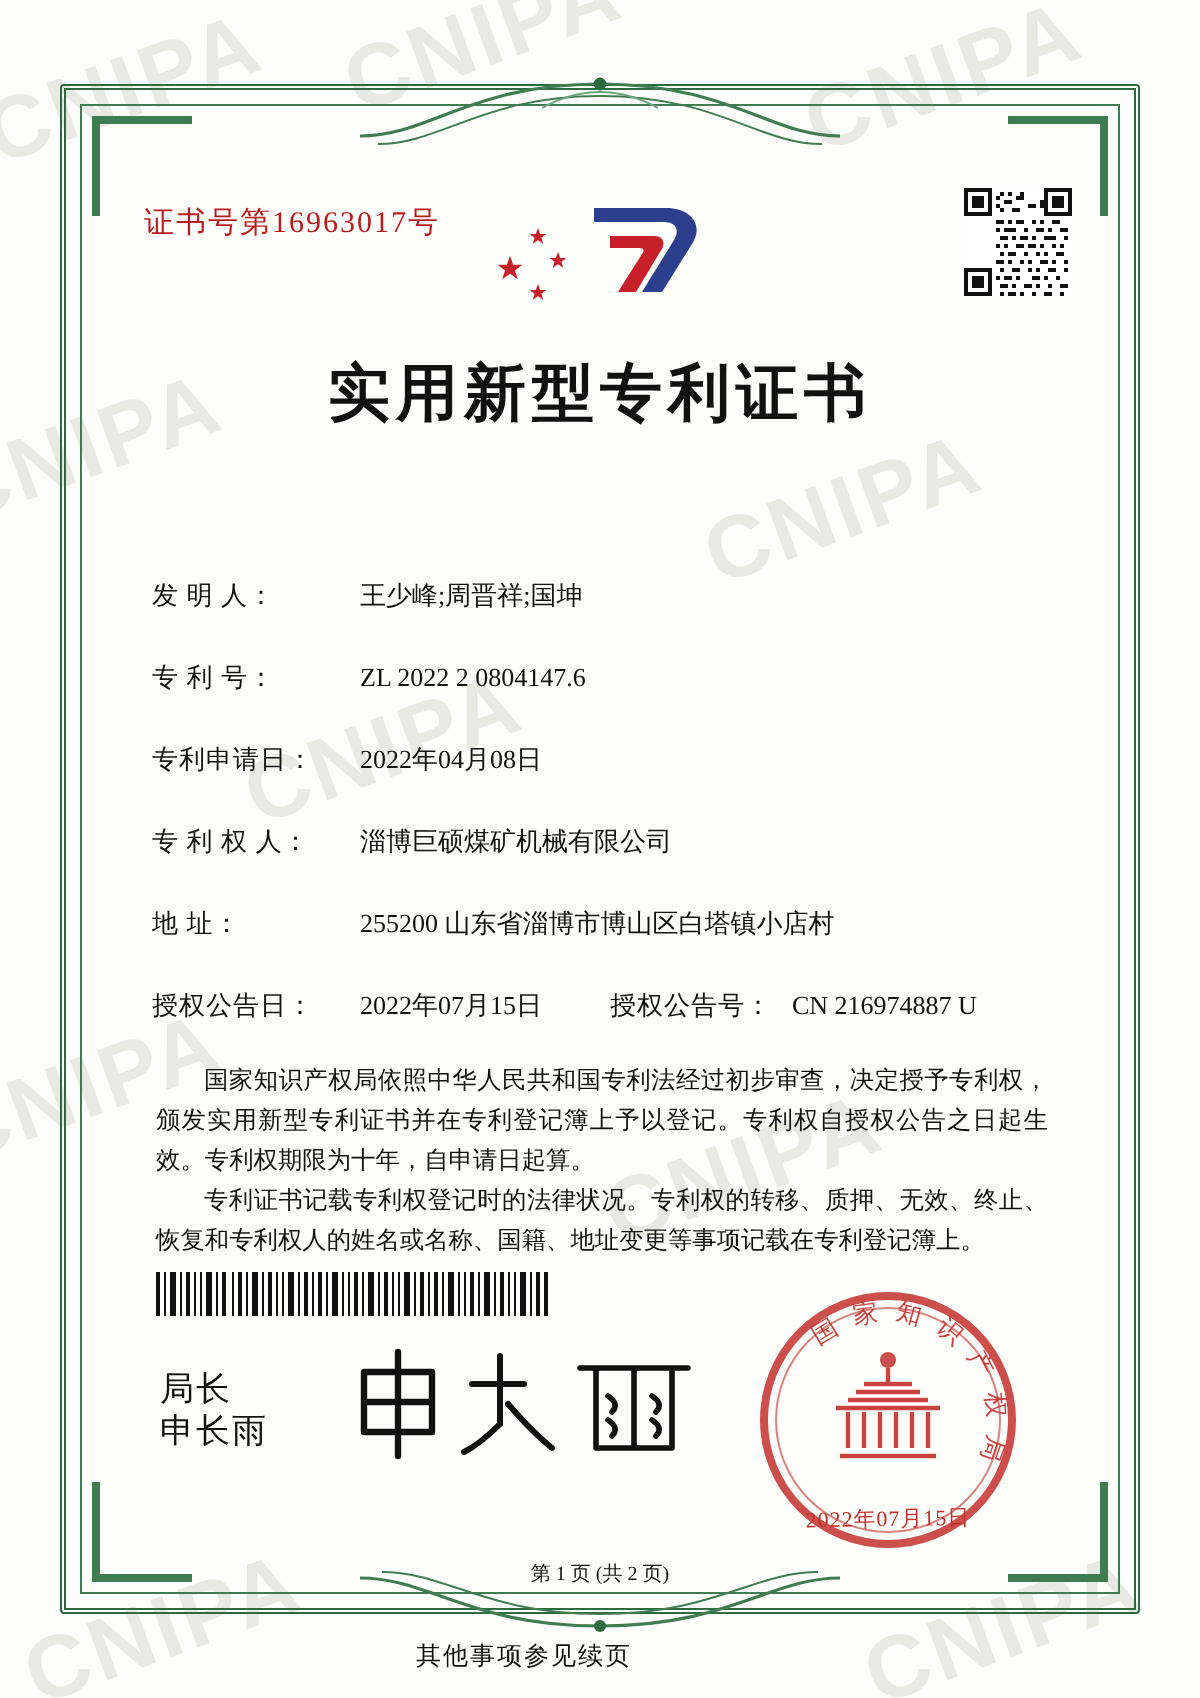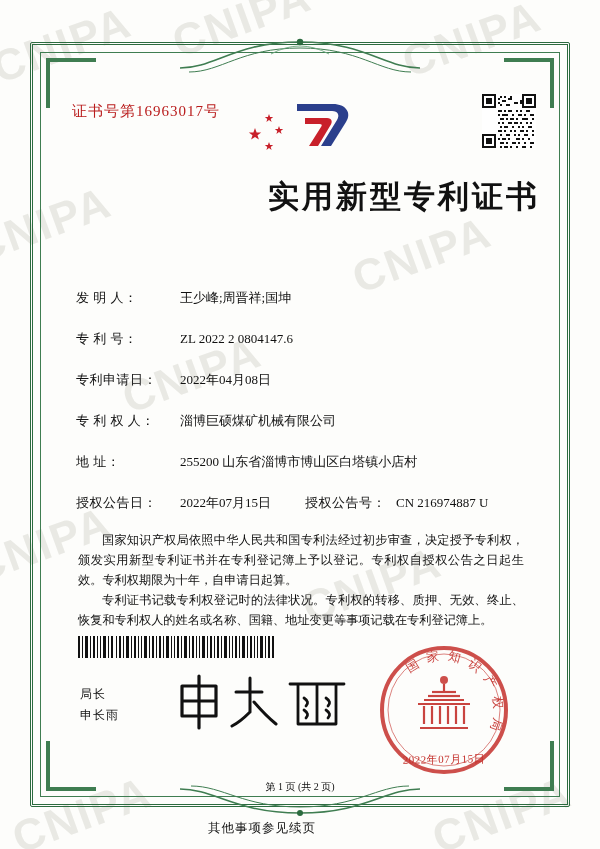--- a/index.html
+++ b/index.html
@@ -114,21 +114,21 @@
     width: 110px;
     height: 66px;
   }
 
   
   #doc-title {
     position: absolute;
     left: 0;
     top: 96px;
     width: 480px;
-    text-align: right;
+    text-align: center;
     font-size: 31px;
     font-weight: bold;
     letter-spacing: 3px;
     color: #111;
     font-family: "Liberation Serif", serif;
   }
 
   
   .field {
     position: absolute;
@@ -173,21 +173,21 @@
     top: 556px;
     width: 196px;
     height: 22px;
   }
 
   
   #sig-labels {
     position: absolute;
     left: 20px;
     top: 604px;
-    font-size: 12px;
+    font-size: 17px;
     line-height: 21px;
     letter-spacing: 1px;
     color: #111;
   }
   #sig-script {
     position: absolute;
     left: 110px;
     top: 592px;
     width: 200px;
     height: 62px;

